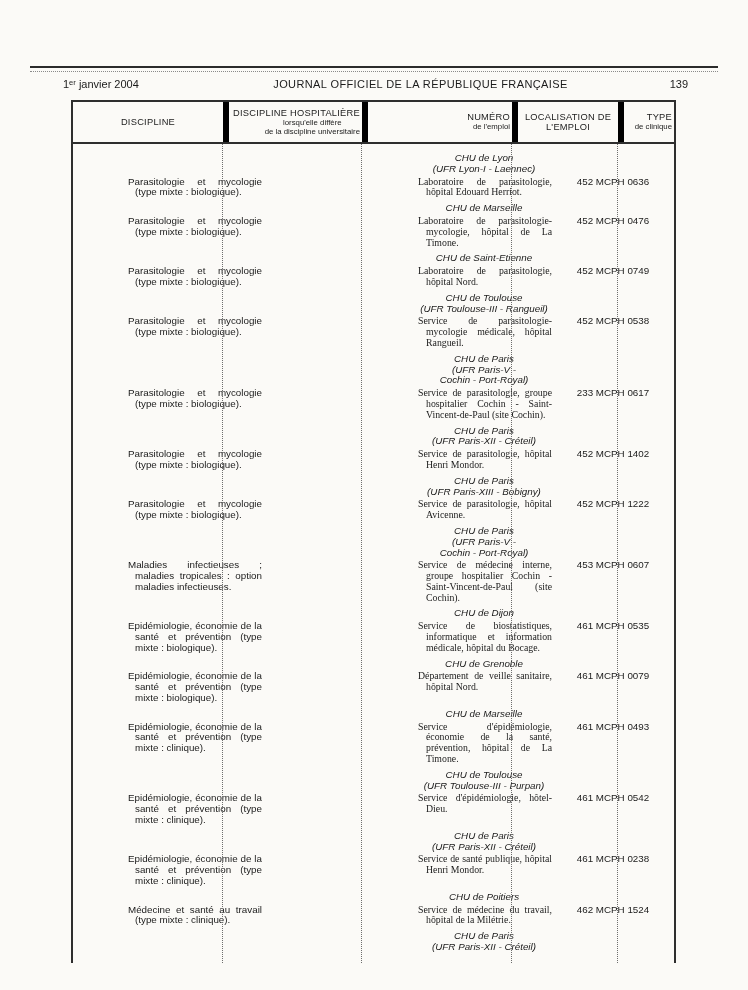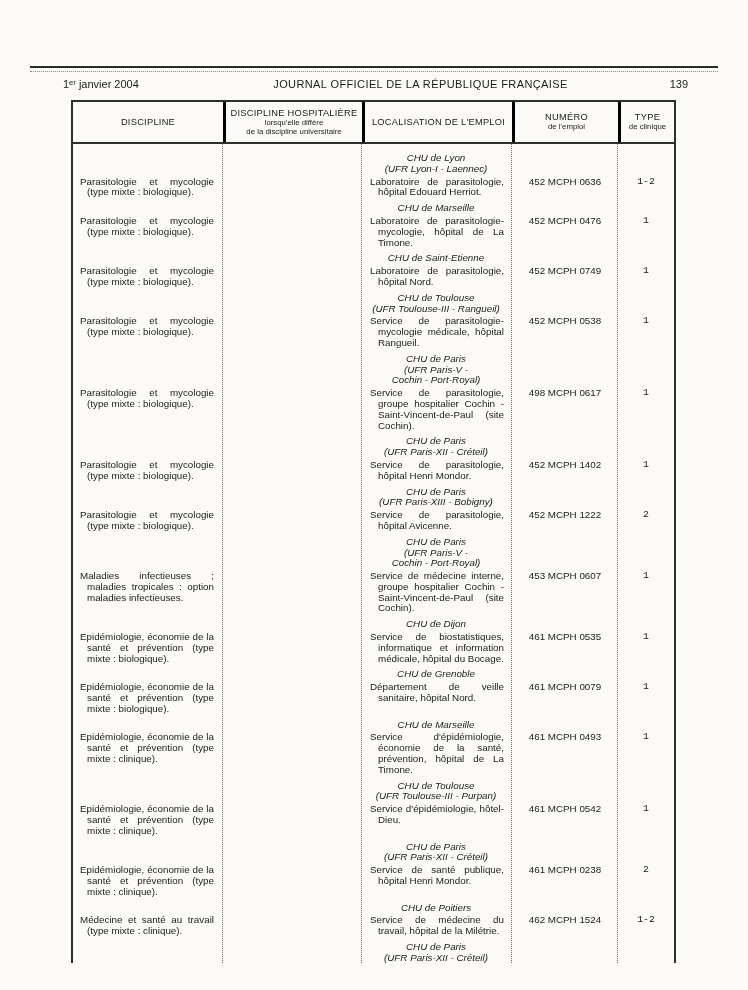--- a/index.html
+++ b/index.html
@@ -34,47 +34,47 @@
     box-sizing:border-box;
   }
   .thead{
     display:grid;grid-template-columns:150px 139px 150px 106px 56px;
     height:42px;border-bottom:2px solid #2e2e2e;box-sizing:border-box;
   }
   .thead .hcell{
     display:flex;flex-direction:column;justify-content:center;align-items:center;
     text-align:center;padding:2px 2px;box-sizing:border-box;
   }
-  .thead .hcell + .hcell{border-left:3px solid #000000;}
+  .thead .hcell + .hcell{border-left:6px solid #000000;align-items:flex-end;}
   .hlabel{font-size:9.3px;letter-spacing:.25px;line-height:10px;}
   .hsub{font-size:7.8px;line-height:8.6px;white-space:pre-line;margin-top:1px;}
 
   .tbody{
     position:relative;height:819px;overflow:hidden;
     padding-top:4px;box-sizing:border-box;
-    font-size:9.8px;line-height:10.8px;
+    font-size:9.8px;line-height:10.8px;padding-left:48px;
   }
   .vline{position:absolute;top:0;bottom:0;width:0;border-left:1px dotted #6d6d6d;}
   .vline.v1{left:149px;}
   .vline.v2{left:288px;}
   .vline.v3{left:438px;}
   .vline.v4{left:544px;}
 
   .g-head{
     margin:5px 0 2px 289px;width:148px;
     text-align:center;font-style:italic;white-space:pre-line;
   }
   .g-row{
     display:grid;grid-template-columns:150px 139px 150px 106px 56px;
     margin-bottom:2px;
   }
   .c{box-sizing:border-box;}
   .c.disc{grid-column:1;padding:0 9px 0 7px;text-align:justify;text-indent:-7px;padding-left:14px;}
   .c.hosp{grid-column:2;}
-  .c.loc{grid-column:3;padding:0 8px 0 8px;text-align:justify;text-indent:-8px;padding-left:16px;}
+  .c.loc{grid-column:3;padding:0 8px 0 8px;text-align:justify;text-indent:-8px;padding-left:16px;font-family:Liberation Serif, serif;}
   .c.num{grid-column:4;text-align:center;}
   .c.typ{grid-column:5;text-align:center;font-family:Liberation Mono, monospace;}
 </style>
 </head>
 <body>
 
 <div class="page">
 
   <div class="running-head">
     <span class="date">1ᵉʳ janvier 2004</span>
@@ -88,26 +88,26 @@
       <div class="hcell">
         <span class="hlabel">DISCIPLINE</span>
         <span class="hsub"></span>
       </div>
       <div class="hcell">
         <span class="hlabel">DISCIPLINE HOSPITALIÈRE</span>
         <span class="hsub">lorsqu'elle diffère
 de la discipline universitaire</span>
       </div>
       <div class="hcell">
+        <span class="hlabel">NUMÉRO</span>
+        <span class="hsub">de l'emploi</span>
+      </div>
+      <div class="hcell">
         <span class="hlabel">LOCALISATION DE L'EMPLOI</span>
         <span class="hsub"></span>
-      </div>
-      <div class="hcell">
-        <span class="hlabel">NUMÉRO</span>
-        <span class="hsub">de l'emploi</span>
       </div>
       <div class="hcell">
         <span class="hlabel">TYPE</span>
         <span class="hsub">de clinique</span>
       </div>
     </div>
 
     <div class="tbody">
       <div class="vline v1"></div>
       <div class="vline v2"></div>
@@ -148,21 +148,21 @@
           <div class="c num">452 MCPH 0538</div>
           <div class="c typ">1</div>
         </div>
         <div class="g-head">CHU de Paris
 (UFR Paris-V -
 Cochin - Port-Royal)</div>
         <div class="g-row">
           <div class="c disc">Parasitologie et mycologie (type mixte : biologique).</div>
           <div class="c hosp"></div>
           <div class="c loc">Service de parasitologie, groupe hospitalier Cochin - Saint-Vincent-de-Paul (site Cochin).</div>
-          <div class="c num">498 MCPH 0617</div>
+          <div class="c num">233 MCPH 0617</div>
           <div class="c typ">1</div>
         </div>
         <div class="g-head">CHU de Paris
 (UFR Paris-XII - Créteil)</div>
         <div class="g-row">
           <div class="c disc">Parasitologie et mycologie (type mixte : biologique).</div>
           <div class="c hosp"></div>
           <div class="c loc">Service de parasitologie, hôpital Henri Mondor.</div>
           <div class="c num">452 MCPH 1402</div>
           <div class="c typ">1</div>

